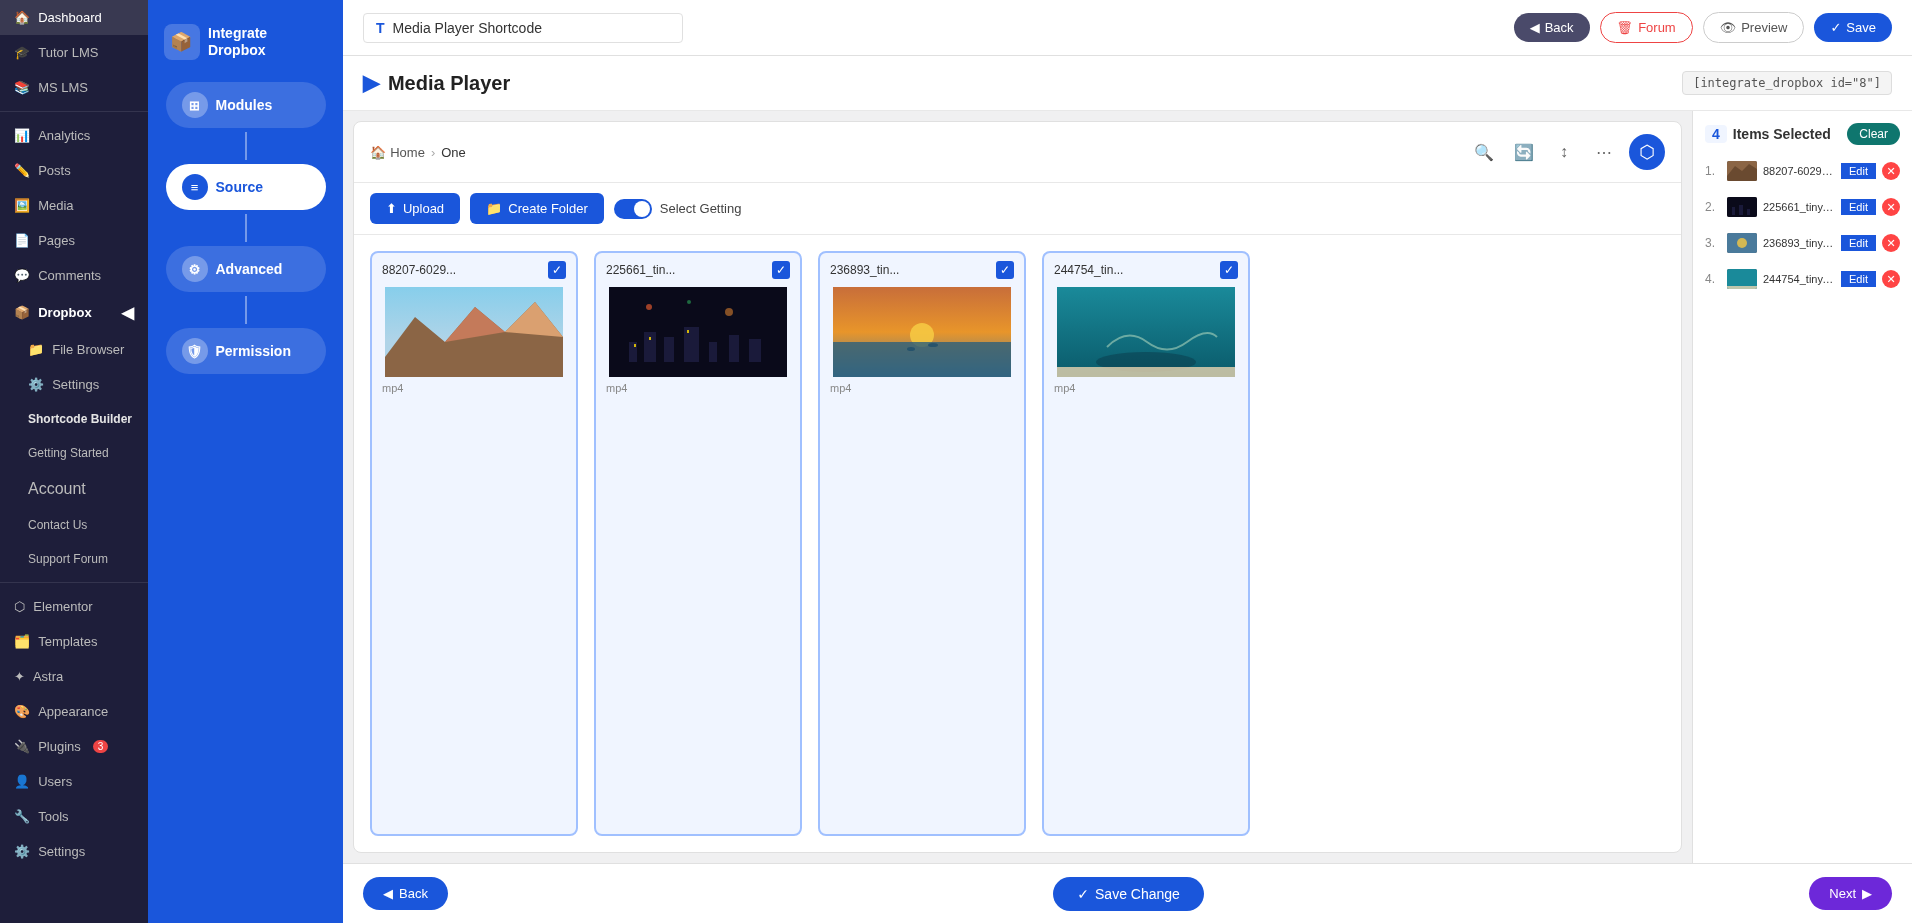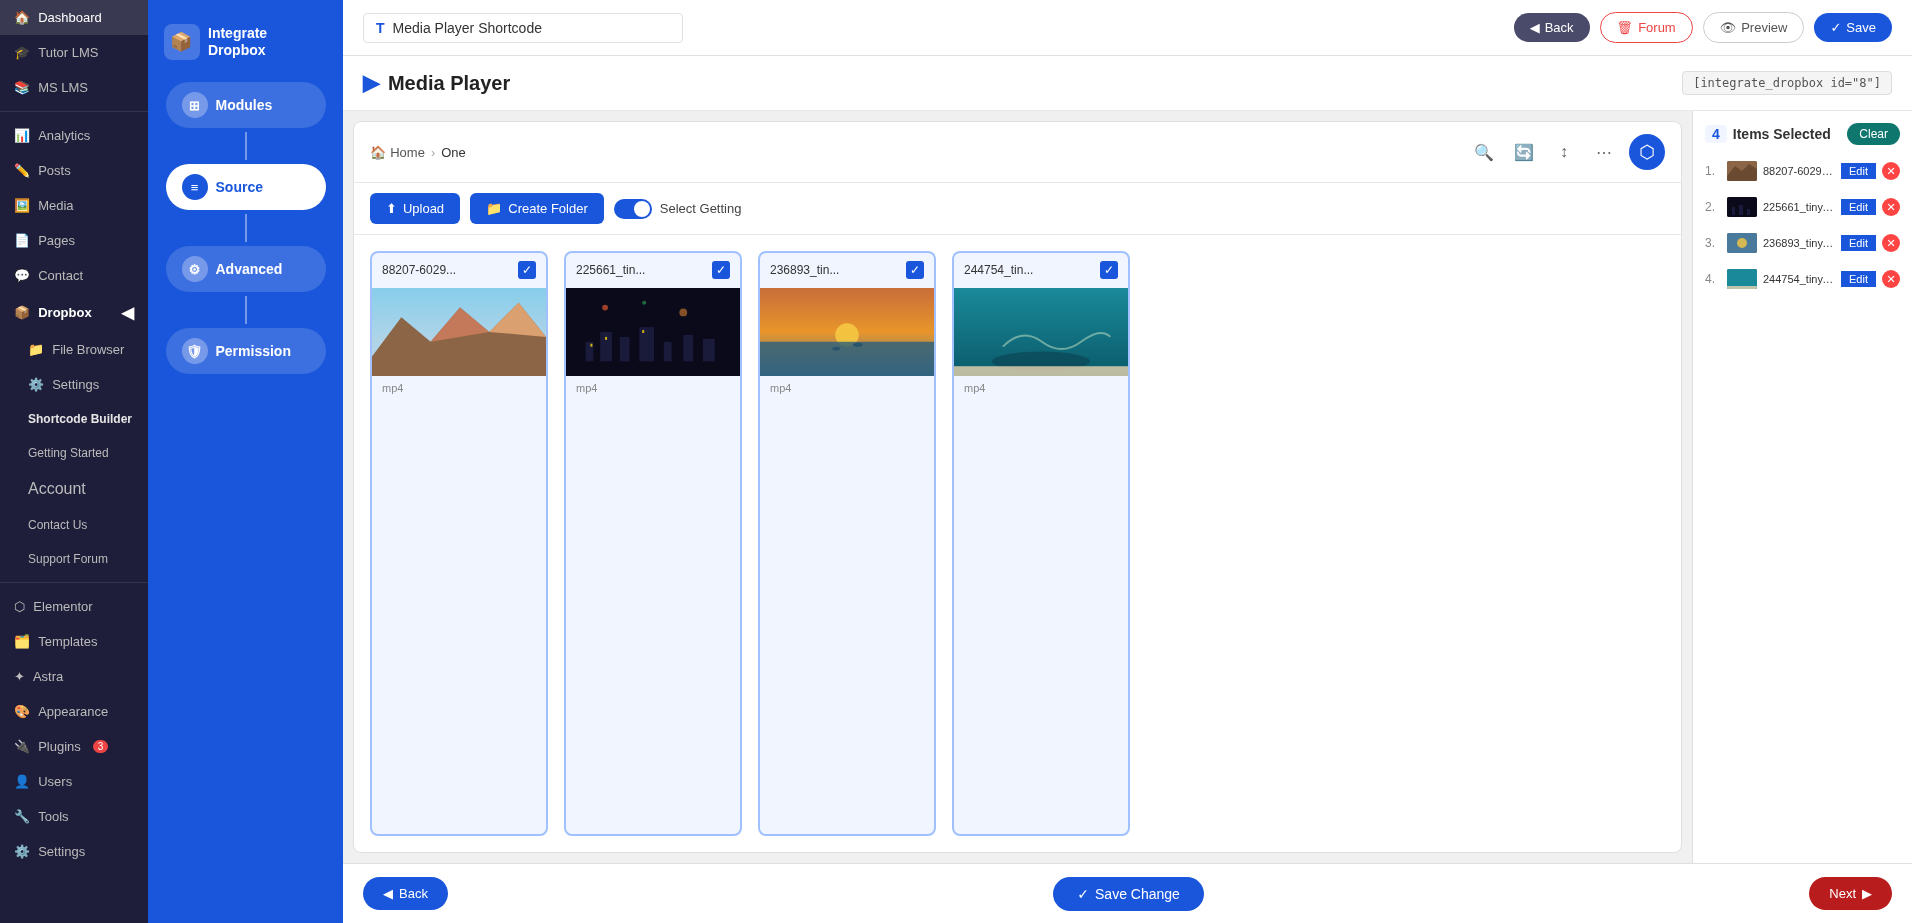--- a/index.html
+++ b/index.html
@@ -264,21 +264,21 @@
     }
     .files-grid {
       display: flex;
       gap: 16px;
       padding: 16px;
       flex-wrap: wrap;
       overflow-y: auto;
       flex: 1;
     }
     .file-card {
-      width: 178px;
+      width: 208px;
       border: 2px solid #a0c0ff;
       border-radius: 8px;
       background: #f0f5ff;
       overflow: hidden;
       cursor: pointer;
       position: relative;
     }
     .file-card-header {
       display: flex;
       align-items: center;
@@ -400,21 +400,21 @@
       background: #1a56db;
       color: #fff;
       border: none;
       border-radius: 20px;
       padding: 9px 24px;
       cursor: pointer;
       font-size: 14px;
       display: flex; align-items: center; gap: 6px;
     }
     .btn-next {
-      background: #b91c1c;
+      background: #6d28d9;
       color: #fff;
       border: none;
       border-radius: 20px;
       padding: 9px 20px;
       cursor: pointer;
       font-size: 13px;
       display: flex; align-items: center; gap: 6px;
     }
 
     
@@ -448,21 +448,21 @@
   <div class="sidebar-item">
     <span>🖼️</span>
     <span>Media</span>
   </div>
   <div class="sidebar-item">
     <span>📄</span>
     <span>Pages</span>
   </div>
   <div class="sidebar-item">
     <span>💬</span>
-    <span>Contact</span>
+    <span>Comments</span>
   </div>
   <div class="sidebar-item active sidebar-item-bold">
     <span>📦</span>
     <span>Dropbox</span>
     <span style="margin-left:auto;color:#fff;font-size:16px;">◀</span>
   </div>
   <div class="sidebar-item" style="padding-left:28px;">
     <span>📁</span>
     <span>File Browser</span>
   </div>

